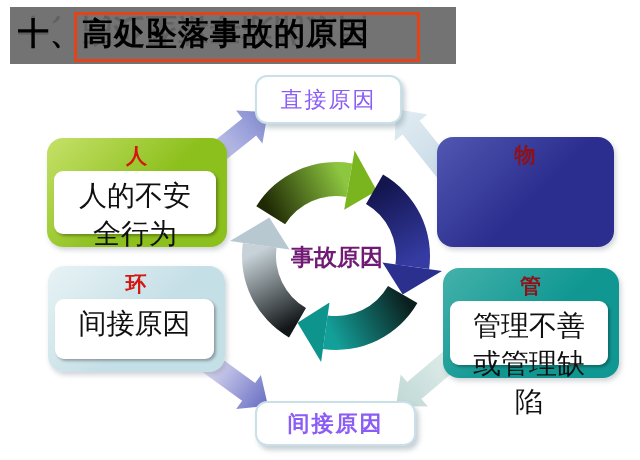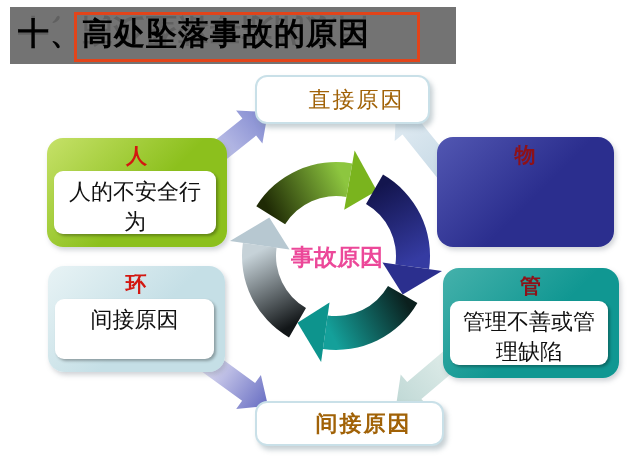--- a/index.html
+++ b/index.html
@@ -25,49 +25,49 @@
     position:absolute;left:8px;top:44px;white-space:nowrap;z-index:0;
     font-family:"Liberation Sans", sans-serif;font-weight:bold;
     font-size:31px;letter-spacing:1px;color:#000;opacity:0.16;
     transform:scaleY(-1);transform-origin:top;
   }
   
   #cycle-svg{position:absolute;left:0;top:0;z-index:1;}
   
   .center-label{
     position:absolute;left:284px;top:242px;width:106px;z-index:2;
-    text-align:center;font-size:23px;font-weight:bold;color:#ec4899;
+    text-align:center;font-size:23px;font-weight:bold;color:#701a75;
   }
   
   .pill{
     position:absolute;z-index:2;background:#ffffff;
     border:2px solid #c9e0e8;border-radius:12px;
     box-shadow:3px 4px 5px rgba(130,150,160,.45);
     display:flex;align-items:center;justify-content:center;
-    font-size:22px;color:#a16207;letter-spacing:2px;padding-left:28px;
+    font-size:22px;color:#8b5cf6;letter-spacing:2px;
   }
   .pill-top{left:255px;top:75px;width:143px;height:45px;}
   .pill-bottom{left:255px;top:401px;width:157px;height:41px;font-weight:bold;}
   
   .node{
     position:absolute;z-index:2;border-radius:16px;
     box-shadow:2px 3px 5px rgba(120,130,140,.35);
   }
   .node-header{
     display:block;text-align:center;font-size:21px;font-weight:bold;
     padding-top:4px;letter-spacing:1px;
   }
   .node-inner{
     position:absolute;left:7px;right:11px;top:33px;bottom:13px;
     background:#ffffff;border-radius:9px;
     box-shadow:2px 2px 3px rgba(0,0,0,.3);
   }
   .node-body{
     width:132px;margin:0 auto;padding-top:6px;text-align:center;
-    font-size:22px;line-height:1.35;color:#101010;
+    font-size:28px;line-height:1.35;color:#101010;
   }
   .node-man{left:47px;top:138px;width:180px;height:109px;}
   .node-object{left:437px;top:137px;width:177px;height:110px;}
   .node-environment{left:48px;top:266px;width:177px;height:106px;}
   .node-management{left:443px;top:268px;width:176px;height:110px;}
 </style>
 </head>
 <body>
 
 <div class="slide">

